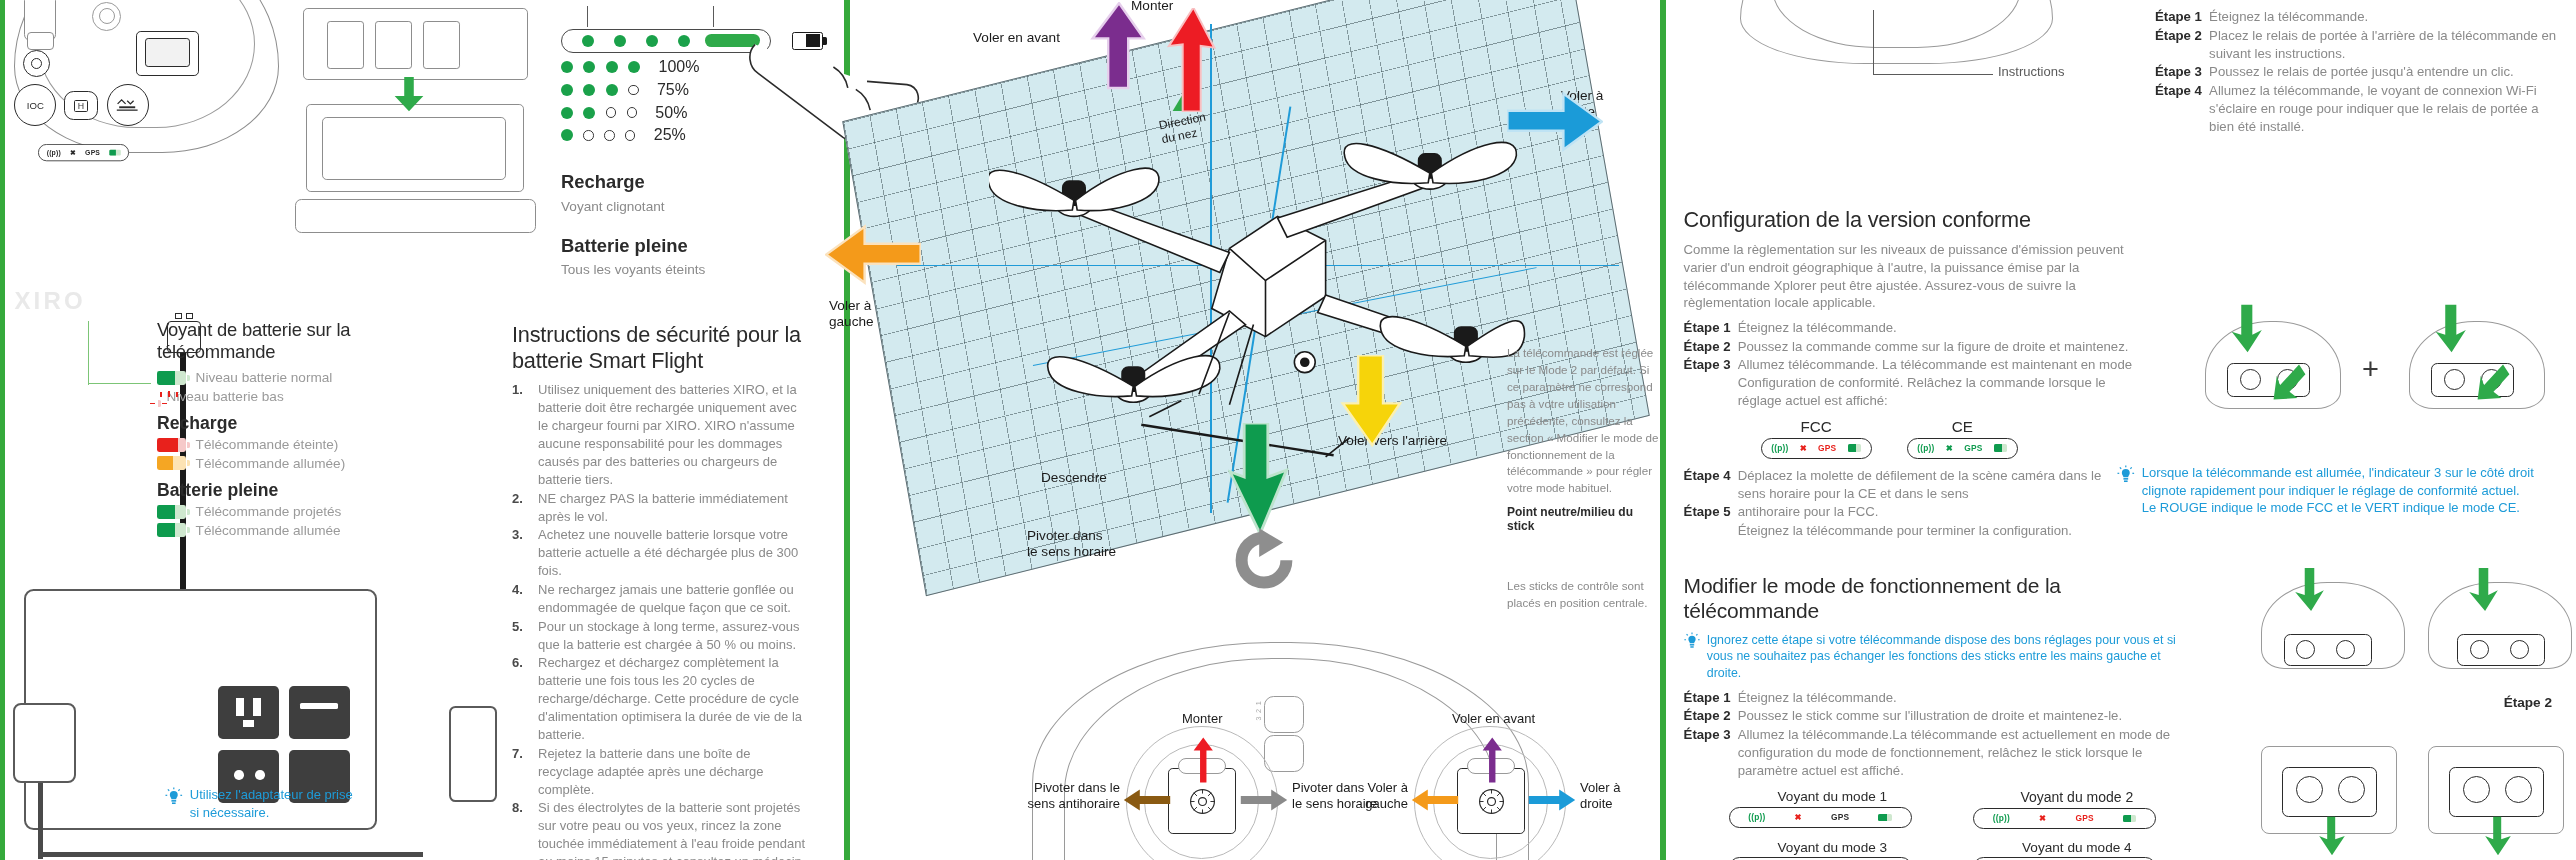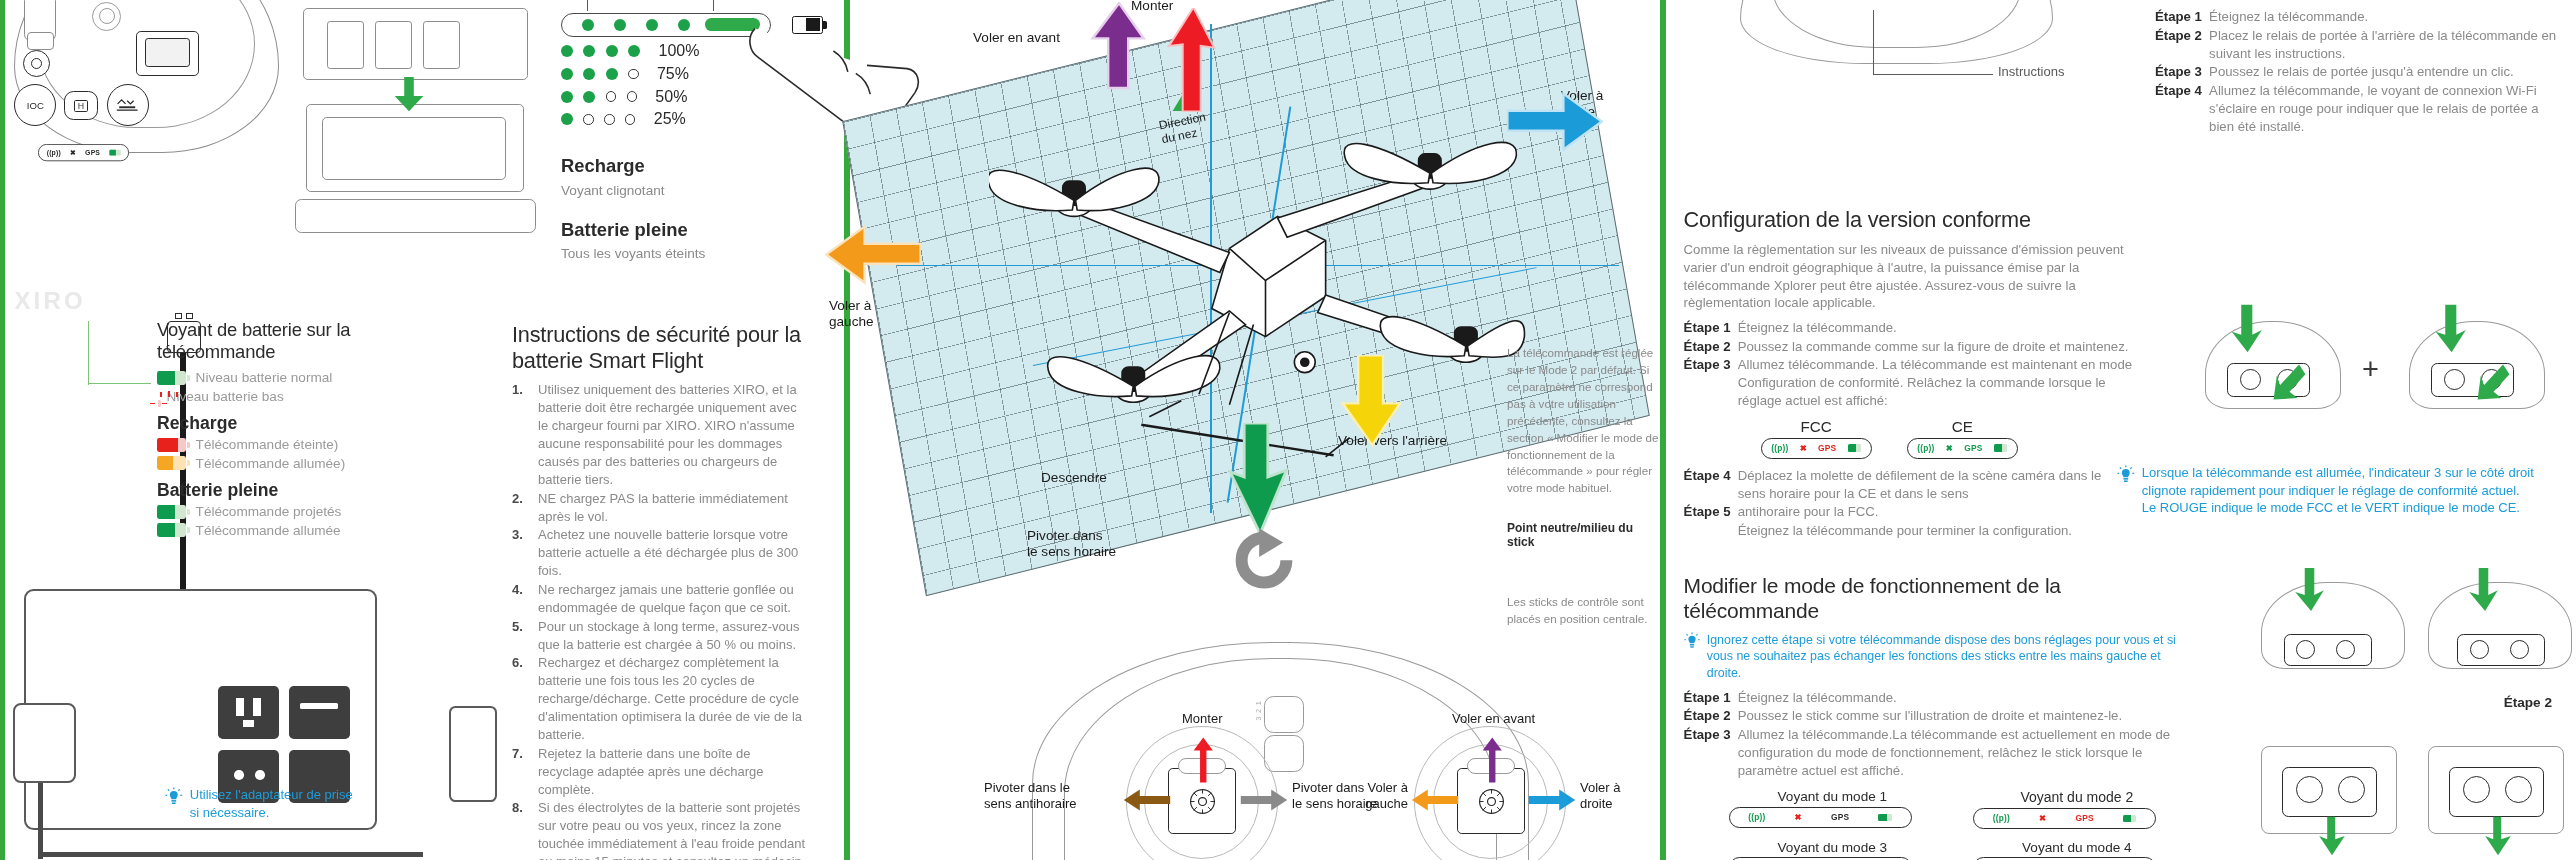--- a/index.html
+++ b/index.html
@@ -211,21 +211,21 @@
       <div style="position:absolute;left:255px;top:770px;width:9.6px;height:9.6px;background:#fff;border-radius:50%;"></div>
       <div class="dark-plug" style="left:289px;top:750px;width:61px;height:53px;"></div>
 
       <div class="outline" style="left:13px;top:703px;width:63px;height:80px;border-radius:8px;border-color:#5a5a5a;border-width:2.4px;"></div>
       <div class="cable" style="left:38px;top:783px;width:4.8px;height:76px;background:#4a4a4a;"></div>
       <div class="cable" style="left:38px;top:852px;width:385px;height:4.8px;background:#4a4a4a;"></div>
 
       <div class="outline" style="left:449px;top:706px;width:48px;height:96px;border-radius:6.4px;border-color:#5a5a5a;border-width:2.4px;"></div>
     </div>
 
-    <div class="panel" style="left:561px;top:0;width:249px;">
+    <div class="panel" style="left:561px;top:16px;width:249px;">
       <div style="position:relative;">
 
         <div class="leader v" style="left:26px;top:-9.6px;height:21px;background:#5a5a5a;"></div>
         <div class="leader v" style="left:152px;top:-9.6px;height:21px;background:#5a5a5a;"></div>
 
         <div class="outline" style="left:0;top:13px;width:210px;height:24px;border-radius:12px;border-color:#4a4a4a;border-width:1.6px;"></div>
         <div class="dot on" style="position:absolute;left:21px;top:19px;"></div>
         <div class="dot on" style="position:absolute;left:53px;top:19px;"></div>
         <div class="dot on" style="position:absolute;left:85px;top:19px;"></div>
         <div class="dot on" style="position:absolute;left:117px;top:19px;"></div>
@@ -479,21 +479,21 @@
       <path d="M22 2 L22 70 L6 64 L40 134 L70 62 L48 70 L48 2 Z" fill="#0e9b4e" stroke="#bde3cc" stroke-width="7"></path>
       <path d="M22 2 L22 70 L6 64 L40 134 L70 62 L48 70 L48 2 Z" fill="#0e9b4e"></path>
     </svg>
     <svg class="arrow" style="left:375px;top:525px;" width="80" height="64" viewBox="0 0 100 80">
       <path d="M50 16 A28 28 0 1 0 78 44" stroke="#8e8e8e" stroke-width="15" fill="none" stroke-linecap="butt"></path>
       <path d="M44 4 L74 22 L44 40 Z" fill="#8e8e8e"></path>
     </svg>
 
     <div class="panel" style="left:658px;top:345px;width:152px;">
       <p class="body" style="font-size:11.6px;line-height:1.46;">La télécommande est réglée sur le Mode 2 par défaut. Si ce paramètre ne correspond pas à votre utilisation précédente, consultez la section « Modifier le mode de fonctionnement de la télécommande » pour régler votre mode habituel.</p>
-      <h3 class="sub" style="font-size:12px;margin-top:24px;">Point neutre/milieu du stick</h3>
+      <h3 class="sub" style="font-size:12px;margin-top:8px;">Point neutre/milieu du stick</h3>
       <p class="body" style="font-size:11.6px;line-height:1.46;margin-top:45px;">Les sticks de contrôle sont placés en position centrale.</p>
     </div>
 
     <div>
       <div class="outline thin" style="left:183px;top:642px;width:497px;height:337px;border-radius:48% 48% 12% 12%/42% 42% 8% 8%;"></div>
       <div class="outline thin" style="left:215px;top:658px;width:433px;height:321px;border-radius:48% 48% 12% 12%/42% 42% 8% 8%;"></div>
 
       <div class="outline thin" style="left:415px;top:696px;width:40px;height:37px;border-radius:9.6px;"></div>
       <div class="outline thin" style="left:415px;top:735px;width:40px;height:37px;border-radius:9.6px;"></div>
       <div style="position:absolute;left:399px;top:706px;font-size:7.2px;color:#aaa;transform:rotate(-90deg);letter-spacing:0.8px;">3 2 1</div>
@@ -514,21 +514,21 @@
       <svg class="arrow" style="left:343px;top:736px;" width="22.5" height="48" viewBox="0 0 28 60">
           <path d="M10 58 L10 18 L2 18 L14 2 L26 18 L18 18 L18 58 Z" fill="#ed1c24"></path>
         </svg>
       <svg class="arrow" style="left:273px;top:788px;" width="50" height="24" viewBox="0 0 62 30">
           <path d="M60 10 L22 10 L22 2 L2 15 L22 28 L22 20 L60 20 Z" fill="#8a5a12"></path>
         </svg>
       <svg class="arrow" style="left:390px;top:788px;" width="50" height="24" viewBox="0 0 62 30">
           <path d="M2 10 L40 10 L40 2 L60 15 L40 28 L40 20 L2 20 Z" fill="#8a8a8a"></path>
         </svg>
       <div class="lbl-dk sm" style="left:333px;top:711px;">Monter</div>
-      <div class="lbl-dk sm" style="left:135px;top:780px;text-align:left;width:136px;">Pivoter dans le
+      <div class="lbl-dk sm" style="left:135px;top:780px;text-align:right;width:136px;">Pivoter dans le
 sens antihoraire</div>
       <div class="lbl-dk sm" style="left:443px;top:780px;">Pivoter dans
 le sens horaire</div>
     </div>
 
     <div>
       <div class="joy-outer" style="left:565px;top:726px;width:152px;height:152px;"></div>
       <div class="joy-outer" style="left:584px;top:744px;width:115px;height:115px;"></div>
       <div class="stickbox" style="left:608px;top:768px;width:68px;height:66px;"></div>
       <div class="outline thin" style="left:618px;top:758px;width:48px;height:16px;"></div>

